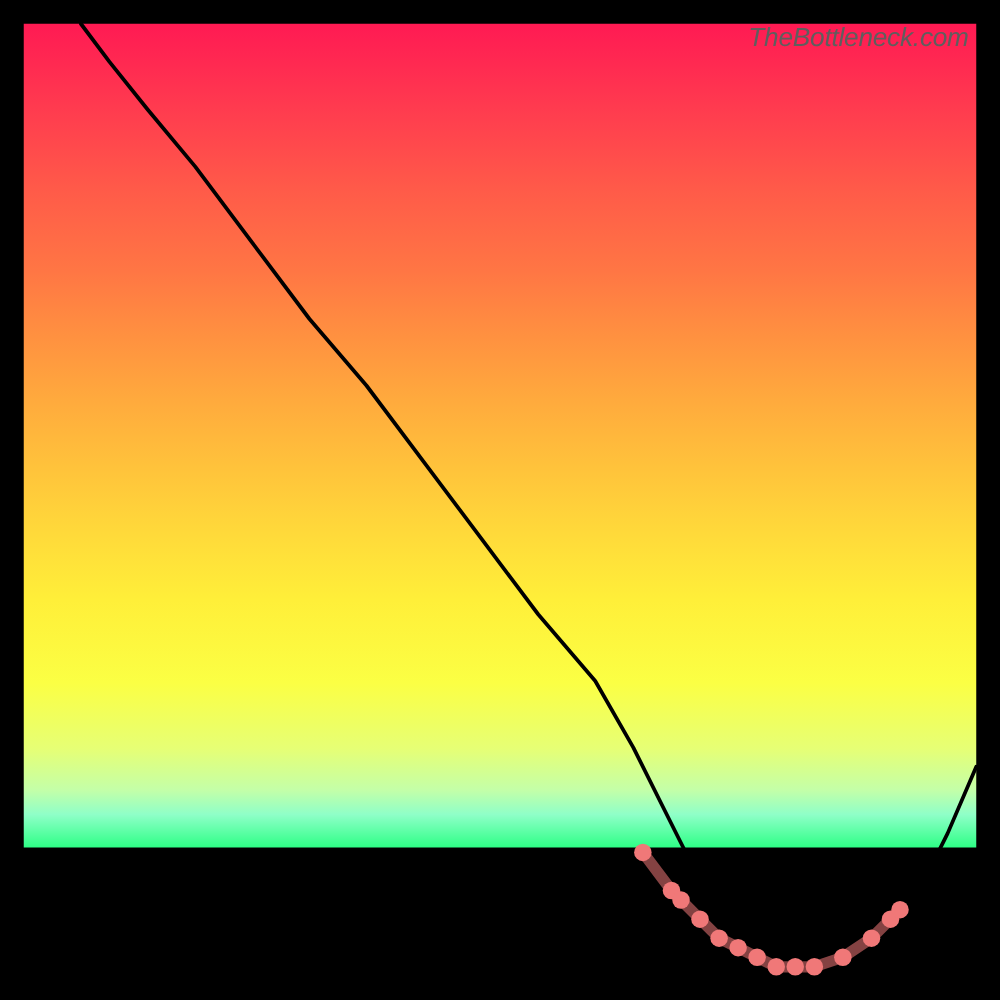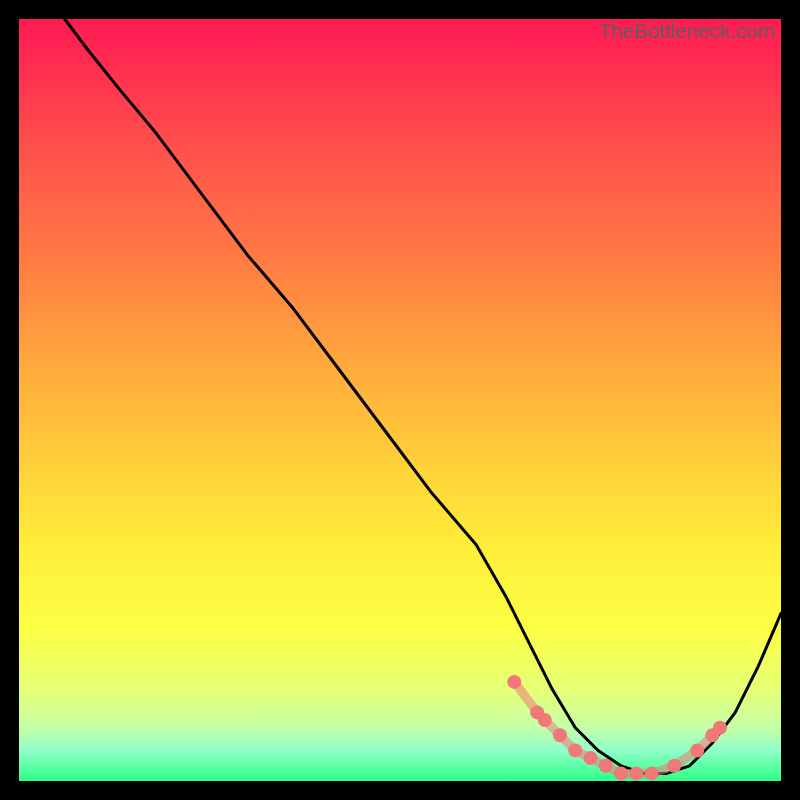--- a/index.html
+++ b/index.html
@@ -15,39 +15,40 @@
     position: relative;
     width: 800px;
     height: 800px;
     background: #000000;
   }
   .plot {
     position: absolute;
     left: 19px;
     top: 19px;
     width: 762px;
-    height: 762px;
+    height: 659px;
     
     background: linear-gradient(
       to bottom,
       #ff1a53 0%,
       #ff3a4f 10%,
       #ff5a49 20%,
       #ff7644 30%,
       #ff9140 38%,
       #ffab3d 46%,
       #ffc33b 54%,
       #ffda3a 62%,
       #ffef39 70%,
       #fbff44 80%,
       #e6ff75 88%,
       #c4ffa8 93%,
       #8fffc8 96%,
       #2eff86 100%
     );
+    font-style: italic;
   }
   .watermark {
     position: absolute;
     right: 6px;
     top: 0;
     color: #5f5e5e;
     font-size: 21px;
     font-weight: 500;
     letter-spacing: -0.2px;
     user-select: none;

